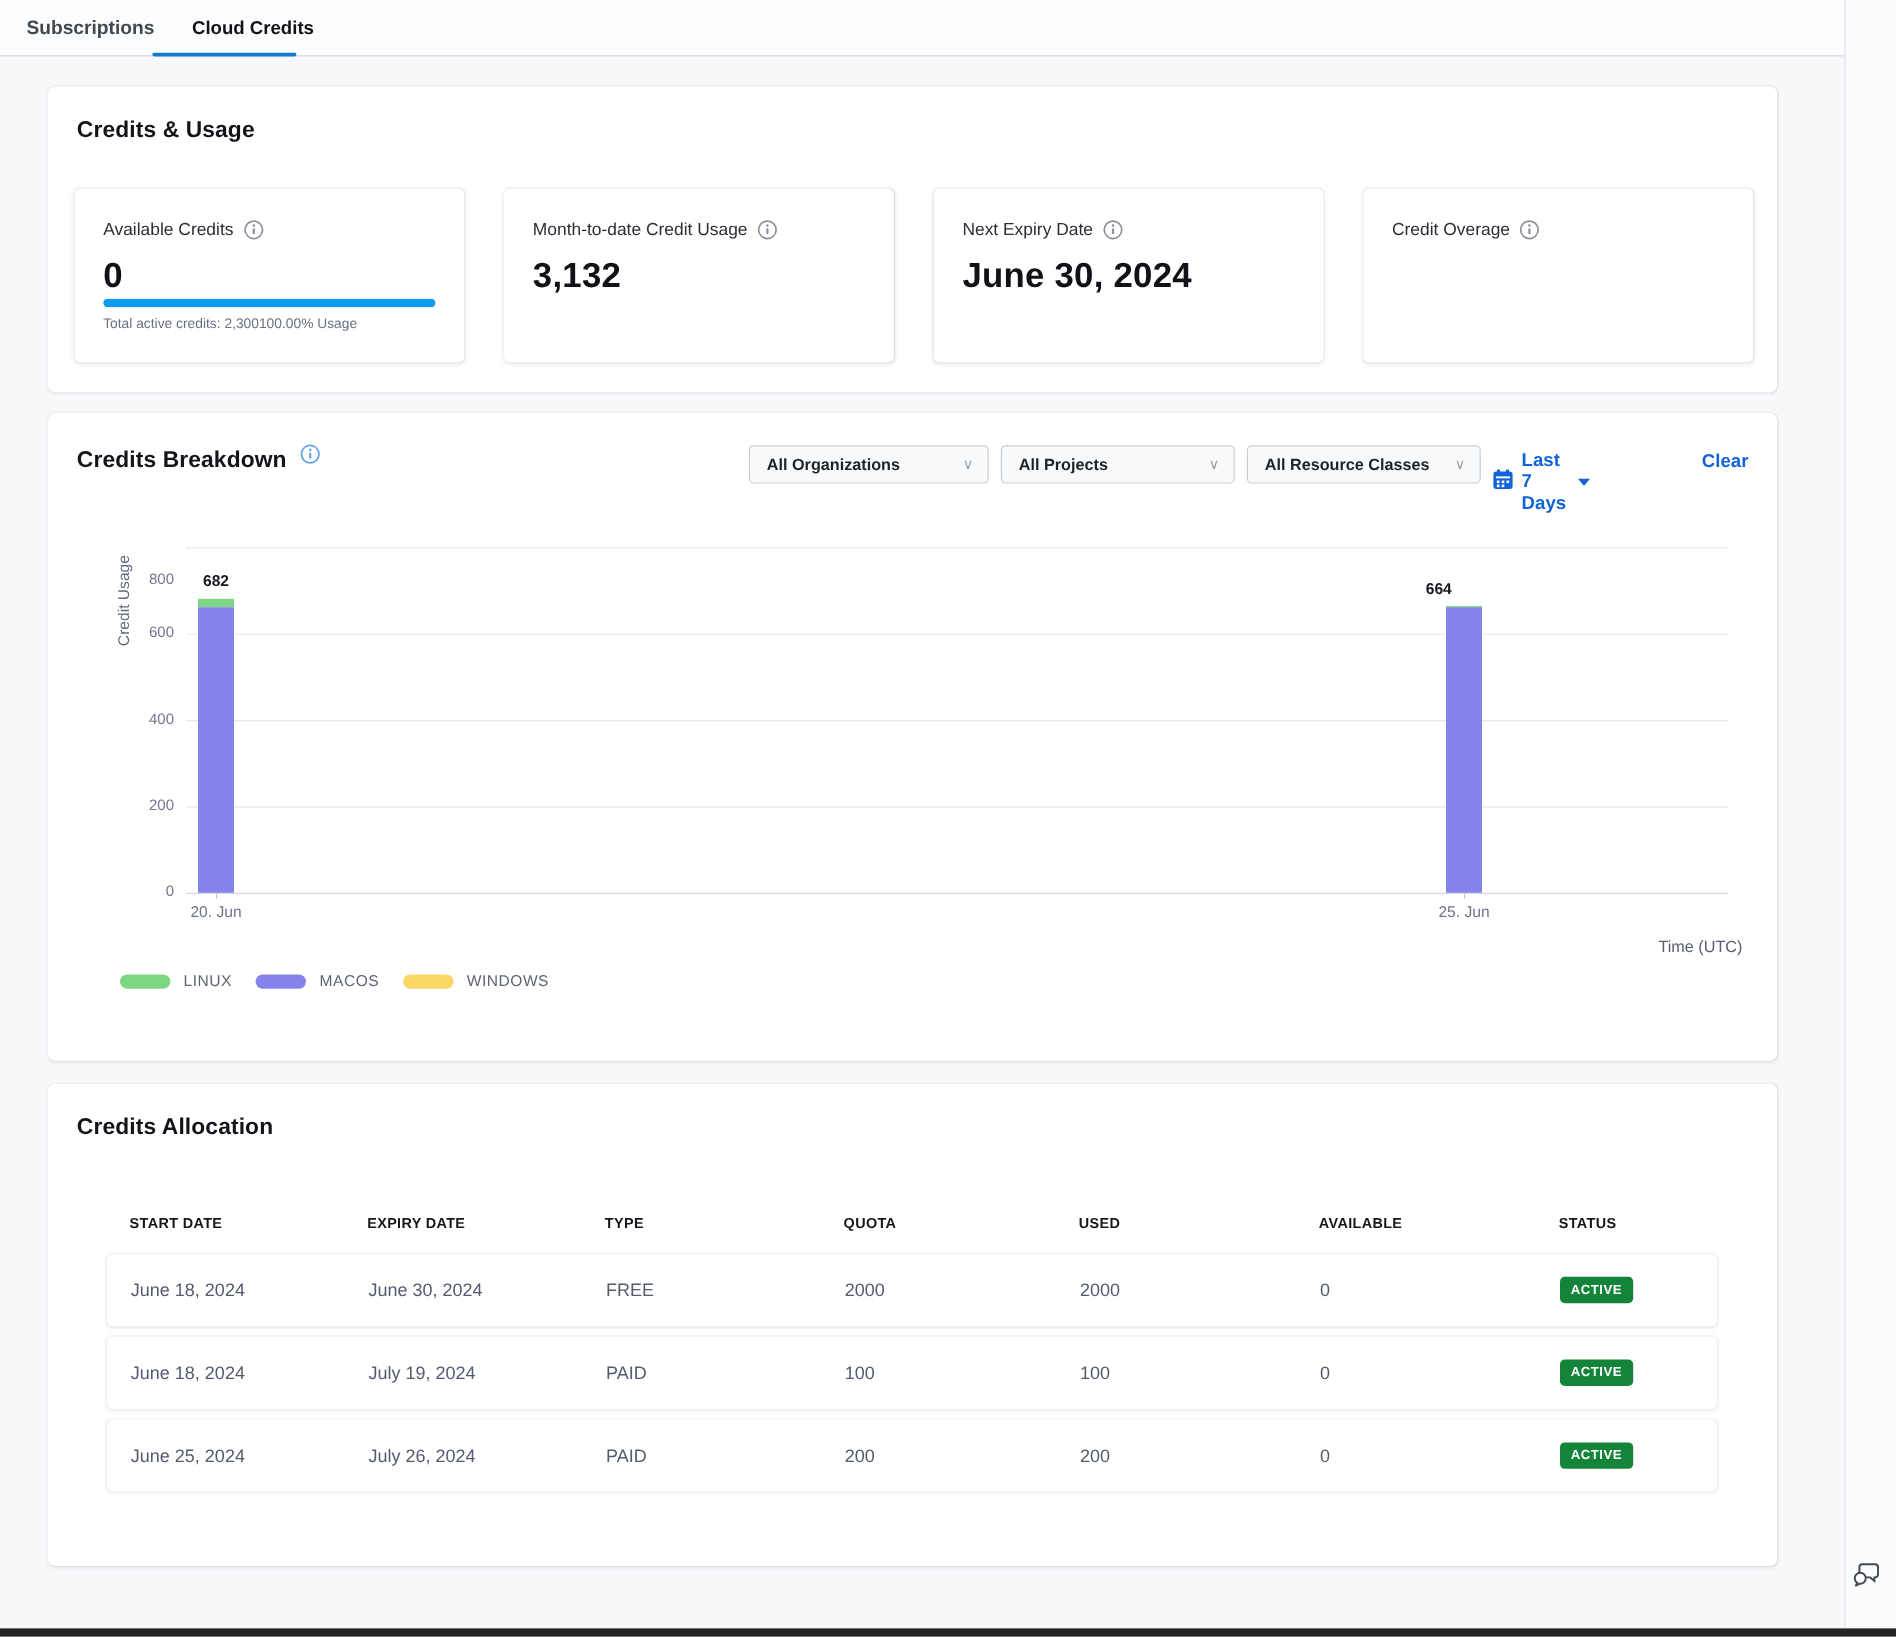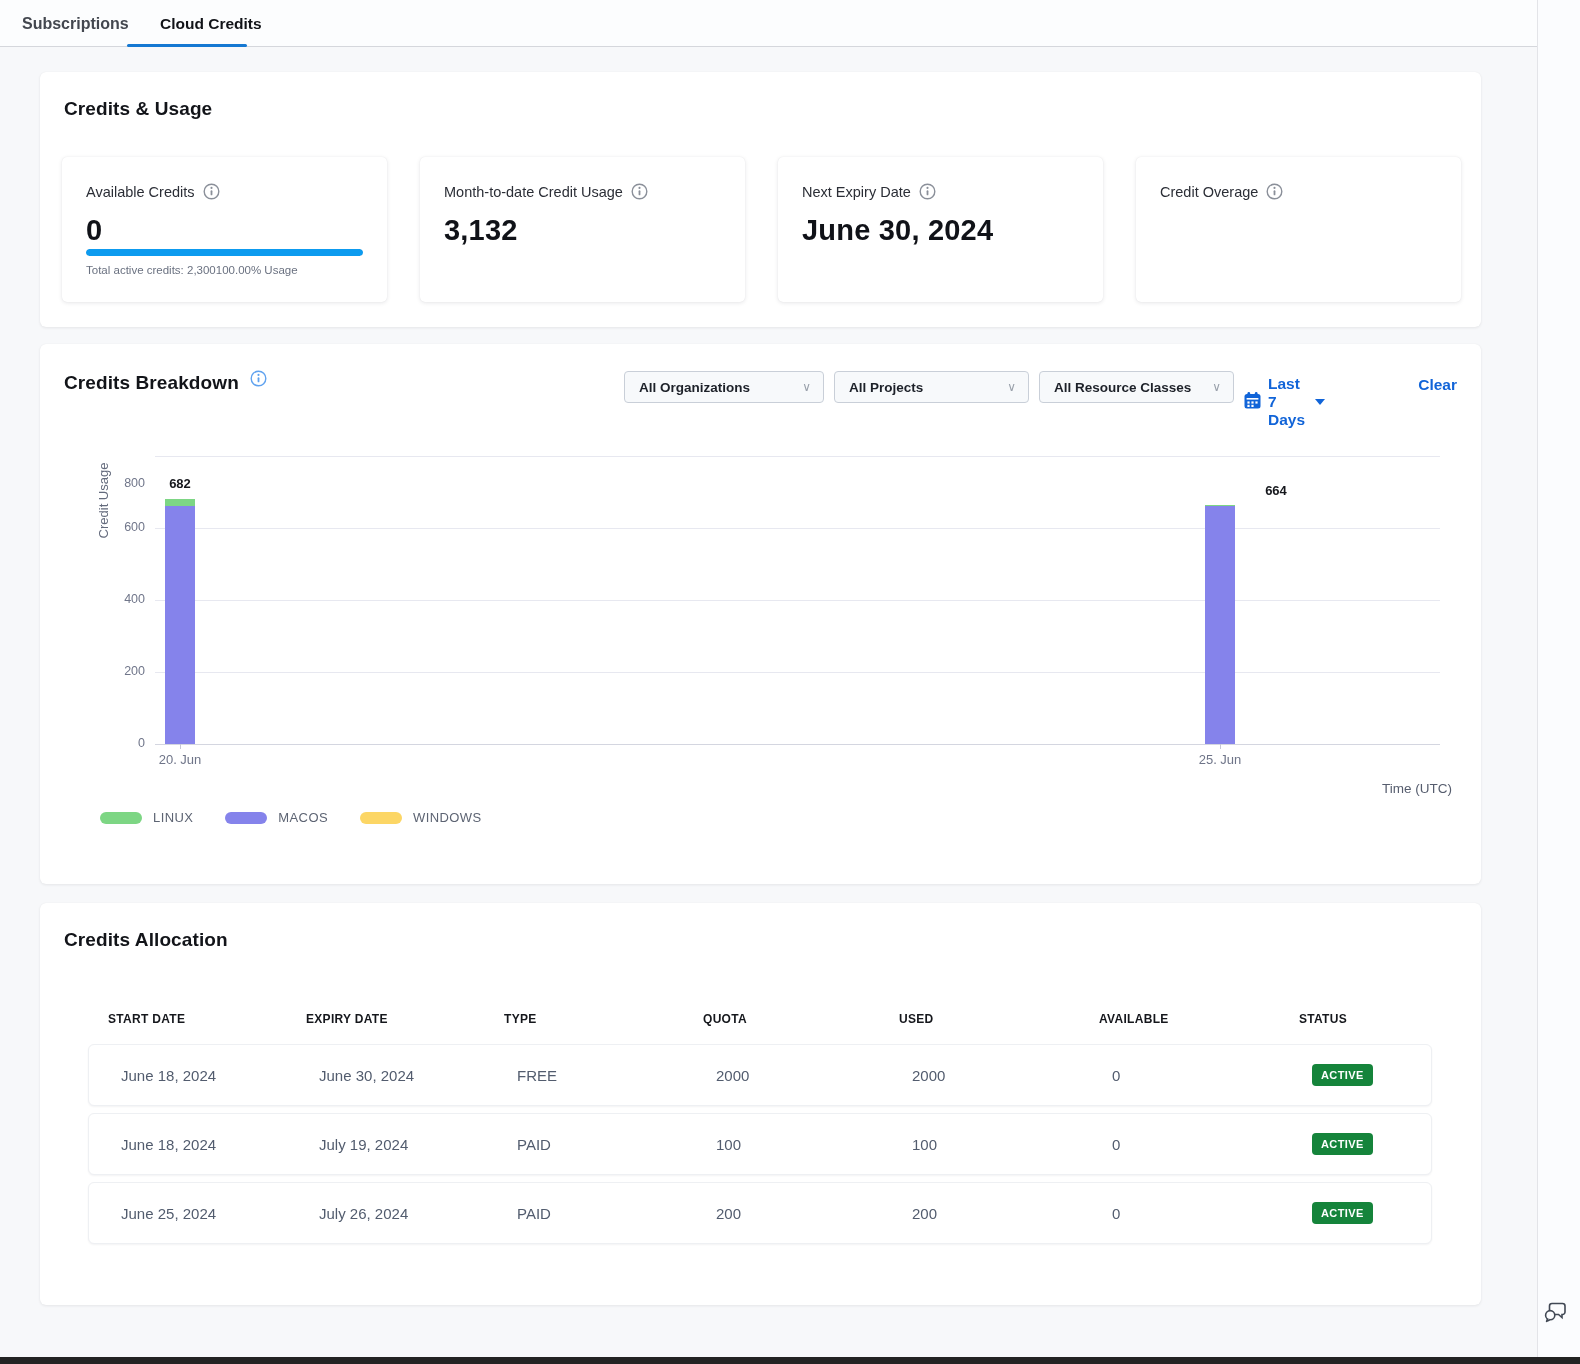--- a/index.html
+++ b/index.html
@@ -68,36 +68,36 @@
   .gridline.zero { background:#d4d6e0; }
   .ytick { position:absolute; left:-55px; width:45px; text-align:right; font-size:12.5px; color:#70768a; }
   .bar { position:absolute; bottom:0; width:30px; display:flex; flex-direction:column-reverse; }
   .bar-seg { width:100%; }
   .bar-total { position:absolute; width:60px; text-align:center; font-size:13px; font-weight:700; color:#15171c; }
   .xtick-label { position:absolute; top:296px; width:70px; text-align:center; font-size:13px; color:#6e7488; }
   .xtick-mark { position:absolute; top:288px; width:1px; height:5px; background:#c6c9d4; }
   .ylabel { position:absolute; left:18px; top:149px; width:90px; text-align:center; font-size:13px; color:#636a7c; transform:rotate(-90deg); }
   .xlabel { position:absolute; left:1200px; top:437px; width:212px; text-align:right; font-size:13.5px; color:#565d6e; }
   
-  .legend { position:absolute; left:60px; top:466px; display:flex; align-items:center; gap:32px; }
+  .legend { position:absolute; left:60px; top:466px; display:flex; align-items:center; gap:20px; }
   .legend-item { display:flex; align-items:center; gap:11px; cursor:pointer; }
   .legend-pill { width:42px; height:12px; border-radius:6px; }
   .legend-label { font-size:13px; color:#5d6473; letter-spacing:.4px; }
   
   .table-head {
     position:absolute; left:68px; top:109px; width:1324px;
     display:grid; grid-template-columns:198px 198px 199px 196px 200px 200px 1fr;
     font-size:12px; font-weight:700; color:#15171c; letter-spacing:.3px;
   }
   .table-body { position:absolute; left:48px; top:141px; width:1344px; display:flex; flex-direction:column; gap:7px; }
   .table-row {
     height:62px; background:#fff; border:1px solid #eef0f3; border-radius:6px;
     box-shadow:0 1px 2px rgba(20,24,40,.05);
     display:grid; grid-template-columns:198px 198px 199px 196px 200px 200px 1fr;
-    align-items:center; padding-left:32px; font-size:15px; color:#525c6e;
+    align-items:center; padding-left:20px; font-size:15px; color:#525c6e;
   }
   .status-badge {
     display:inline-block; width:max-content; padding:5px 9px; border-radius:4px;
     font-size:11px; font-weight:700; color:#fff; letter-spacing:.4px;
   }
   
   .feedback-btn { position:absolute; left:1543px; top:1299px; cursor:pointer; }
   .bottom-bar { position:absolute; left:0; top:1357px; width:1580px; height:7px; background:#232323; }
 </style>
 </head>
@@ -235,21 +235,21 @@
         <div class="bar-seg" style="height: 238.32px; background: rgb(133, 131, 235);"></div>
         <div class="bar-seg" style="height: 7.2px; background: rgb(125, 214, 132);"></div>
       </div>
       <div class="bar-total" style="left: -5px; top: 20.48px;">682</div>
       <div class="xtick-label" style="left: -10px;">20. Jun</div>
       <div class="xtick-mark" style="left: 25px;"></div>
       <div class="bar" style="left: 1050px; width: 30px;">
         <div class="bar-seg" style="height: 237.6px; background: rgb(133, 131, 235);"></div>
         <div class="bar-seg" style="height: 1.44px; background: rgb(125, 214, 132);"></div>
       </div>
-      <div class="bar-total" style="left: 1091px; top: 26.96px;">664</div>
+      <div class="bar-total" style="left: 1014px; top: 26.96px;">664</div>
       <div class="xtick-label" style="left: 1030px;">25. Jun</div>
       <div class="xtick-mark" style="left: 1065px;"></div>
     </div>
   <div class="xlabel">Time (UTC)</div>
   <div class="legend" id="chart-legend">
       <div class="legend-item">
         <span class="legend-pill" style="background: rgb(125, 214, 132);"></span>
         <span class="legend-label">LINUX</span>
       </div>
       <div class="legend-item">

